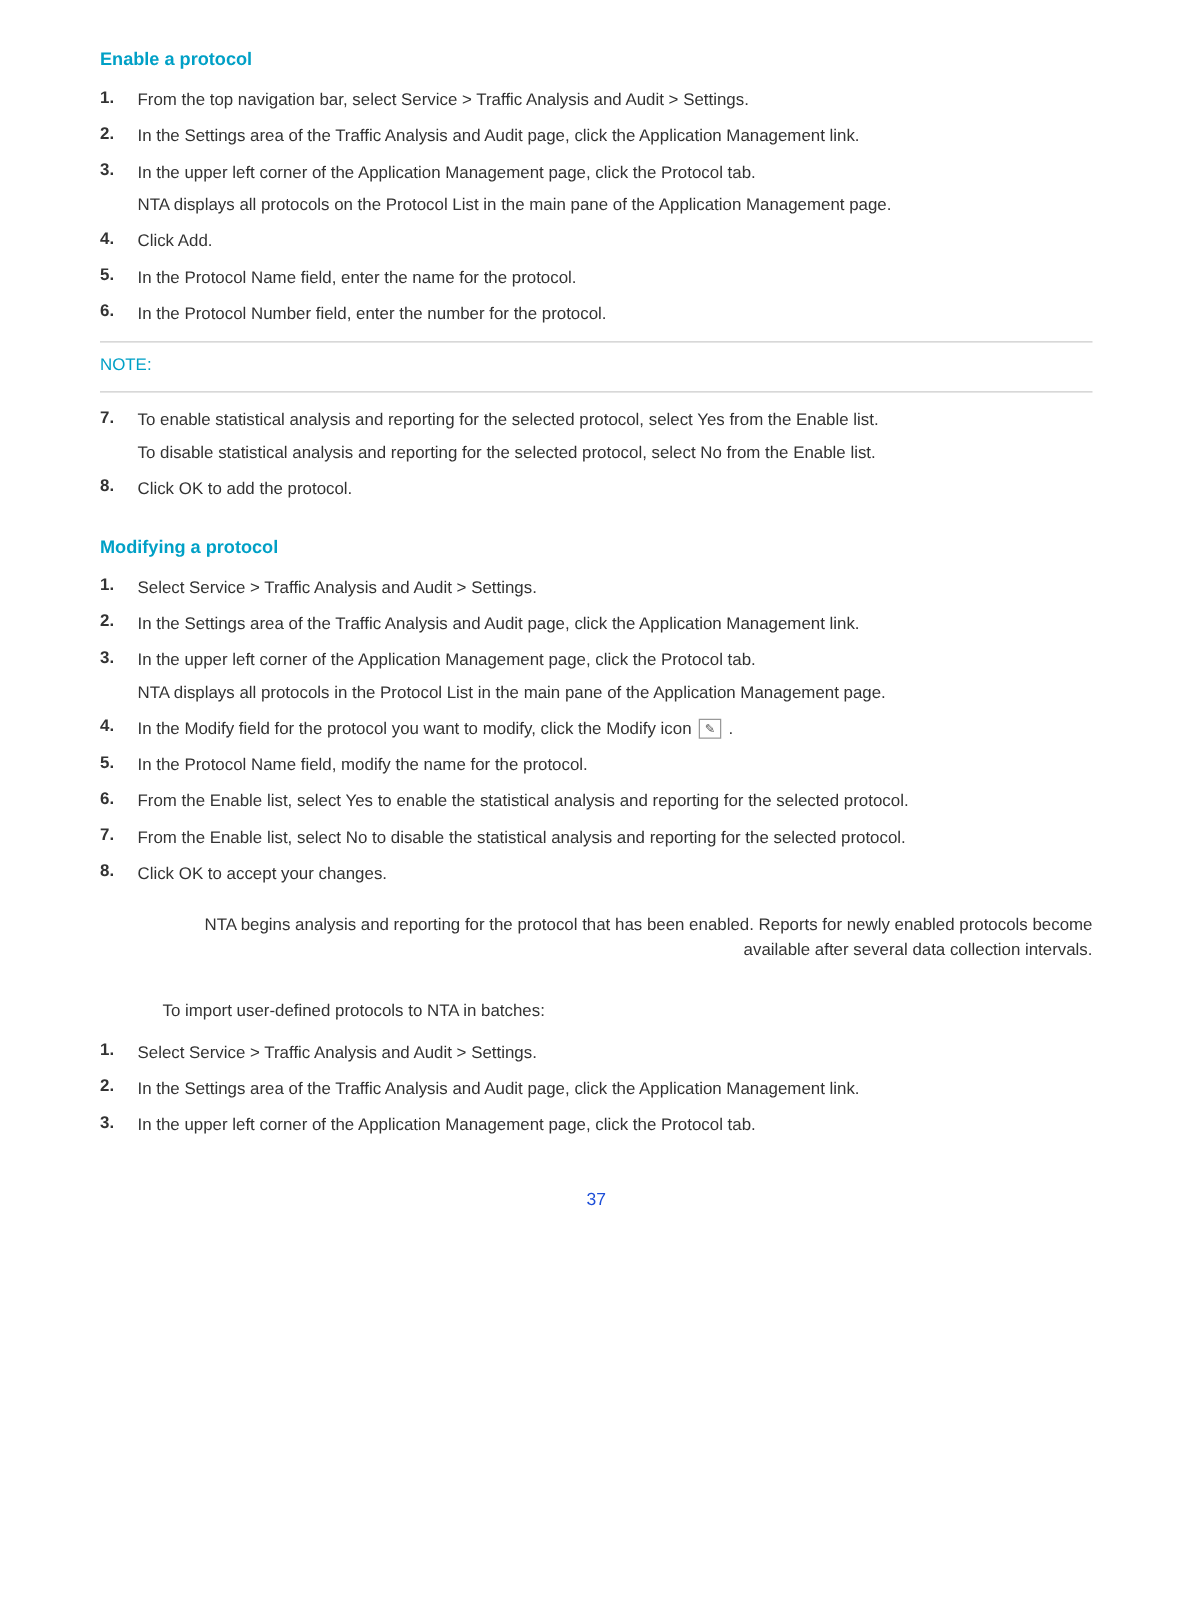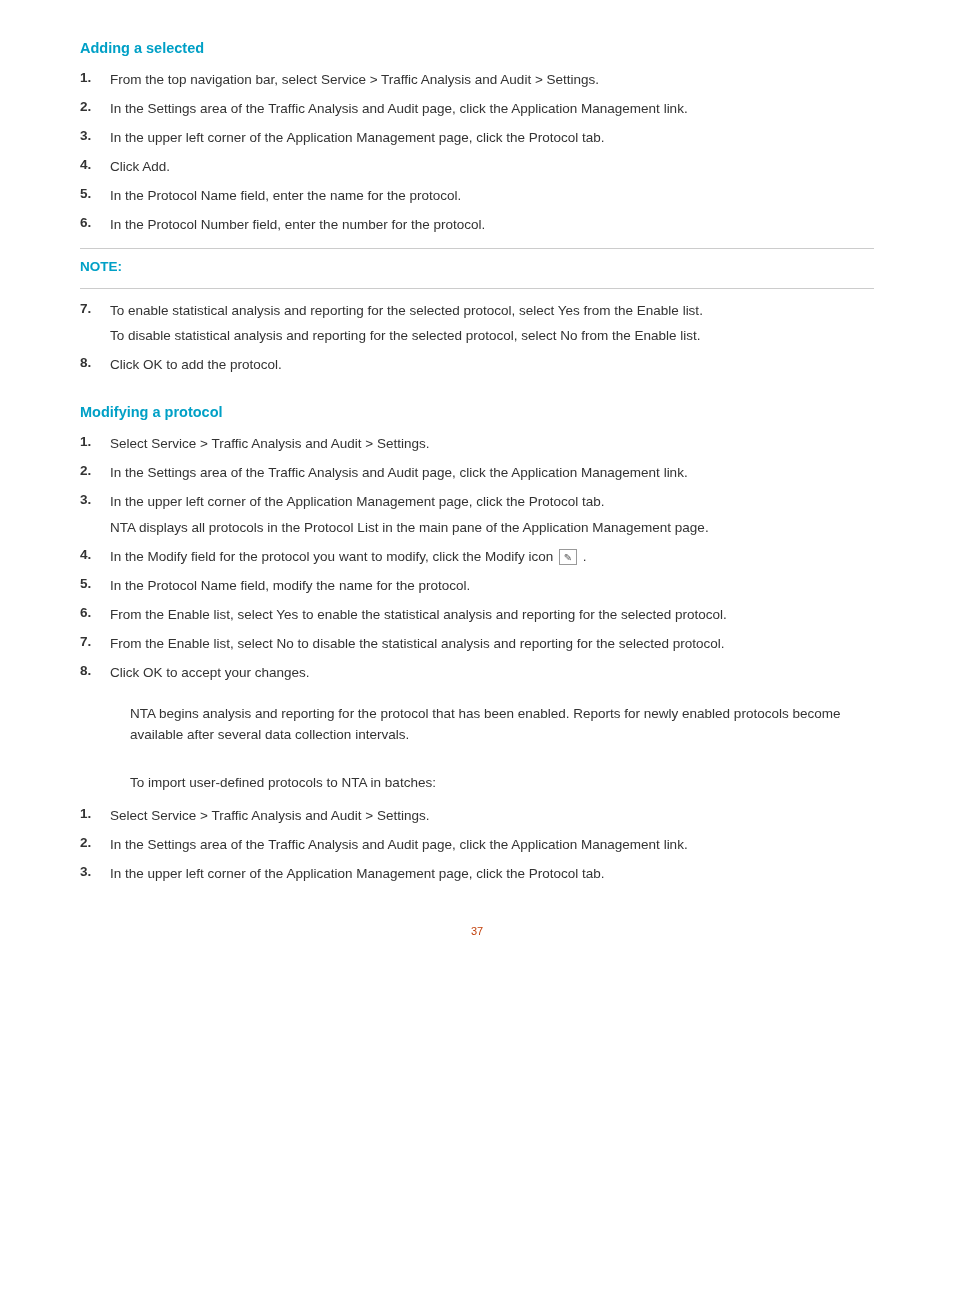--- a/index.html
+++ b/index.html
@@ -55,74 +55,76 @@
       font-weight: normal;
     }
     .note-box {
       border-top: 1px solid #cccccc;
       border-bottom: 1px solid #cccccc;
       padding: 10px 0 10px 0;
       margin: 12px 0 12px 0;
     }
     .note-label {
       color: #00a0c6;
-      font-weight: bold;
+      font-weight: normal;
       margin-bottom: 4px;
       font-size: 13.5px;
     }
     .note-text {
       line-height: 1.55;
     }
     .intro-text {
       padding-left: 50px;
       margin-bottom: 12px;
       line-height: 1.55;
     }
     .footer-text {
       padding-left: 50px;
       margin-top: 20px;
       line-height: 1.55;
+      text-align: right;
     }
     .page-number {
       text-align: center;
       margin-top: 40px;
-      color: #c2410c;
-      font-size: 11px;
+      color: #1d4ed8;
+      font-size: 14px;
     }
     .modify-icon {
       display: inline-block;
       border: 1px solid #999;
       width: 18px;
       height: 16px;
       vertical-align: middle;
       margin-left: 2px;
       margin-right: 2px;
       position: relative;
       font-size: 10px;
       line-height: 16px;
       text-align: center;
       color: #555;
     }
   </style>
 </head>
 <body>
 
 <div class="section">
-  <div class="section-title">Adding a selected</div>
+  <div class="section-title">Enable a protocol</div>
 
   <ol>
     <li>
       <span class="li-content">From the top navigation bar, select <b>Service</b> &gt; <b>Traffic Analysis and Audit</b> &gt; <b>Settings</b>.</span>
     </li>
     <li>
       <span class="li-content">In the <b>Settings</b> area of the <b>Traffic Analysis and Audit</b> page, click the <b>Application Management</b> link.</span>
     </li>
     <li>
       <span class="li-content">
         In the upper left corner of the <b>Application Management</b> page, click the <b>Protocol</b> tab.
+        <span class="li-sub">NTA displays all protocols on the <b>Protocol List</b> in the main pane of the <b>Application Management</b> page.</span>
       </span>
     </li>
     <li>
       <span class="li-content">
         Click <b>Add</b>.
       </span>
     </li>
     <li>
       <span class="li-content">In the <b>Protocol Name</b> field, enter the name for the protocol.</span>
     </li>

